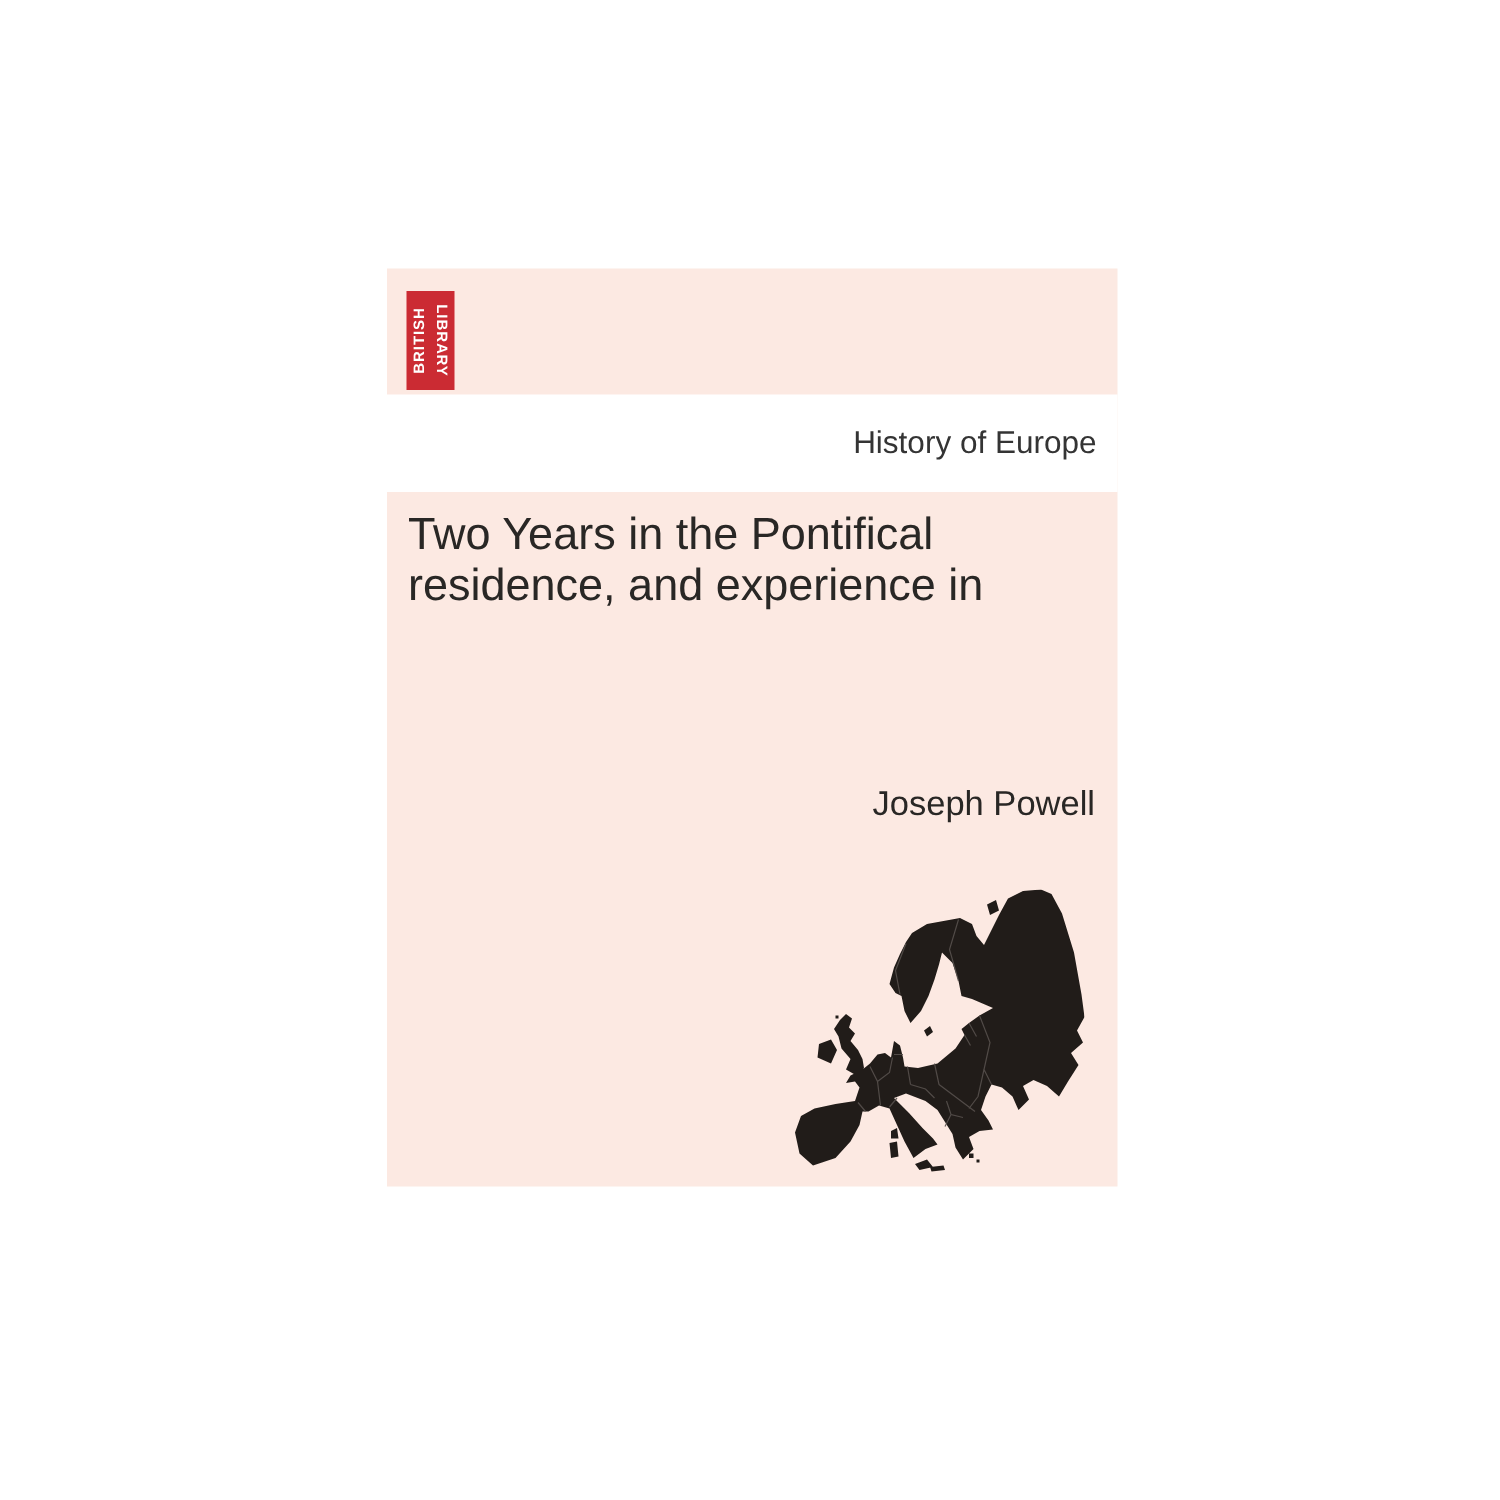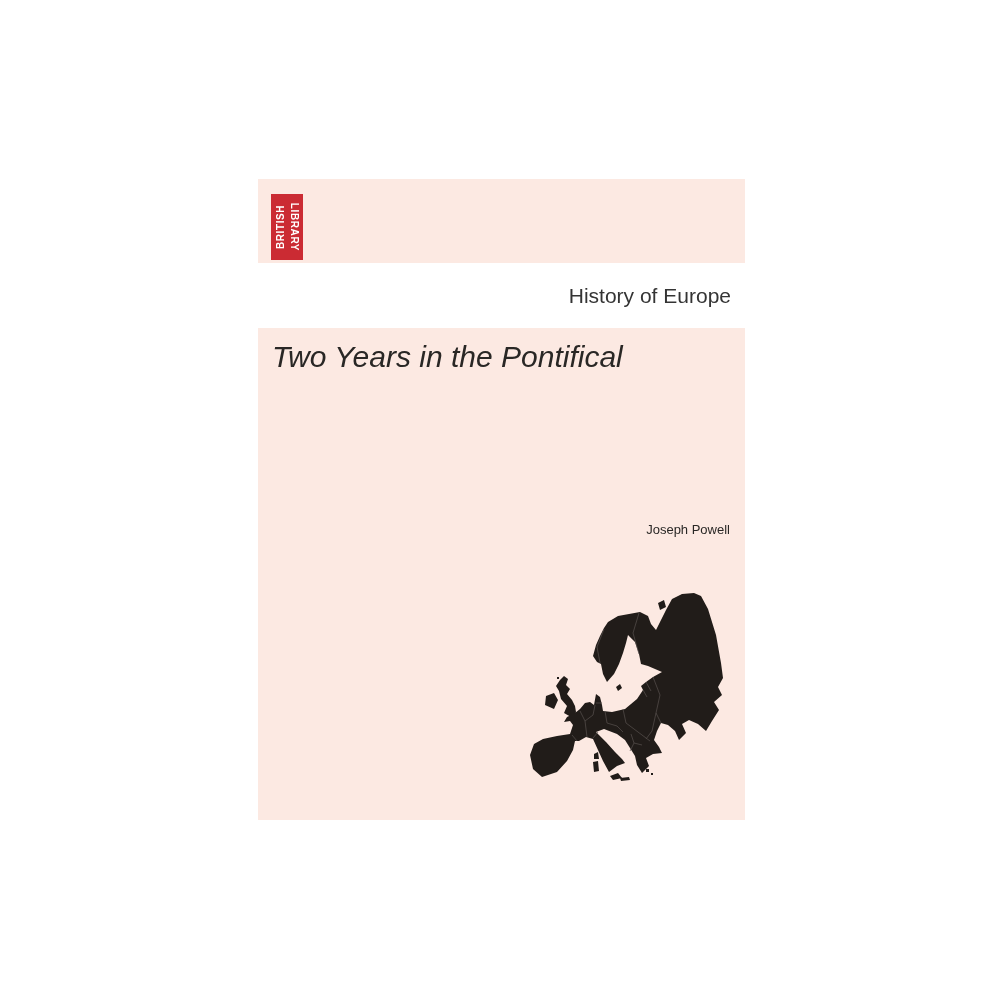--- a/index.html
+++ b/index.html
@@ -1,36 +1,36 @@
 <!DOCTYPE html>
 <html style="--page_bg: #ffffff; --cover_bg: #fce9e2; --logo_red: #cb2b33; --logo_text: #ffffff; --banner_bg: #ffffff; --banner_text: #343434; --title_text: #292725; --author_text: #292725; --map_fill: #211c19; --map_border: #56504d;"><head>
 <meta charset="utf-8">
 <style>
   html,body{margin:0;padding:0;}
   body{font-family:"Liberation Sans",sans-serif;}
-  .stage{position:relative;width:1000px;height:1000px;background:var(--page_bg,#ffffff);overflow:hidden;}
+  .stage{position:relative;width:1000px;height:791px;background:var(--page_bg,#ffffff);overflow:hidden;}
   .cover{position:absolute;left:258px;top:179px;width:487px;height:641px;background:var(--cover_bg,#fce9e2);}
 
   
   .bl-logo{position:absolute;left:13px;top:15px;width:32px;height:66px;background:var(--logo_red,#cb2b33);}
   .bl-word{position:absolute;top:50%;left:50%;font-weight:bold;font-size:10px;line-height:1;
            letter-spacing:0.6px;color:var(--logo_text,#ffffff);white-space:nowrap;}
   .bl-british{transform:translate(-50%,-50%) rotate(-90deg) translateY(-6.5px);}
   .bl-library{transform:translate(-50%,-50%) rotate(90deg) translateY(-6.5px);}
 
   
   .banner{position:absolute;left:0;top:84px;width:100%;height:65px;background:var(--banner_bg,#ffffff);}
   .banner-text{position:absolute;right:14px;top:50%;transform:translateY(-50%);
                font-size:21px;color:var(--banner_text,#343434);white-space:nowrap;}
 
   
   .title{position:absolute;left:14px;top:161px;font-size:30px;line-height:34px;
          color:var(--title_text,#292725);}
-  .title-line{white-space:nowrap;font-style:italic;}
-  .author{position:absolute;right:15px;top:343px;font-size:13px;color:var(--author_text,#292725);}
+  .title-line{white-space:nowrap;}
+  .author{position:absolute;right:15px;top:343px;font-size:23px;color:var(--author_text,#292725);}
 
   
   .map{position:absolute;left:272px;top:414px;width:193px;height:189px;}
   .map .land{fill:var(--map_fill,#211c19);stroke:none;}
   .map .borders{fill:none;stroke:var(--map_border,#56504d);stroke-width:0.8;opacity:0.9;}
 </style>
 </head>
 <body>
 
 <div class="stage">
@@ -40,20 +40,21 @@
       <span class="bl-word bl-british">BRITISH</span>
       <span class="bl-word bl-library">LIBRARY</span>
     </div>
 
     <div class="banner">
       <span class="banner-text">History of Europe</span>
     </div>
 
     <div class="title">
       <div class="title-line">Two Years in the Pontifical</div>
+      <div class="title-line">residence, and experience in</div>
     </div>
 
     <div class="author">Joseph Powell</div>
 
     <svg class="map" viewBox="0 0 193 189" xmlns="http://www.w3.org/2000/svg" aria-hidden="true">
       <path class="land" d="
         M78,29 L88,23 L99,21 L110,19 L118,23
         L121,31 L126,37 L131,27 L136,17
         L142,6 L152,1 L164,0 L171,3
         L178,16 L186,42 L191,70 L193,85

